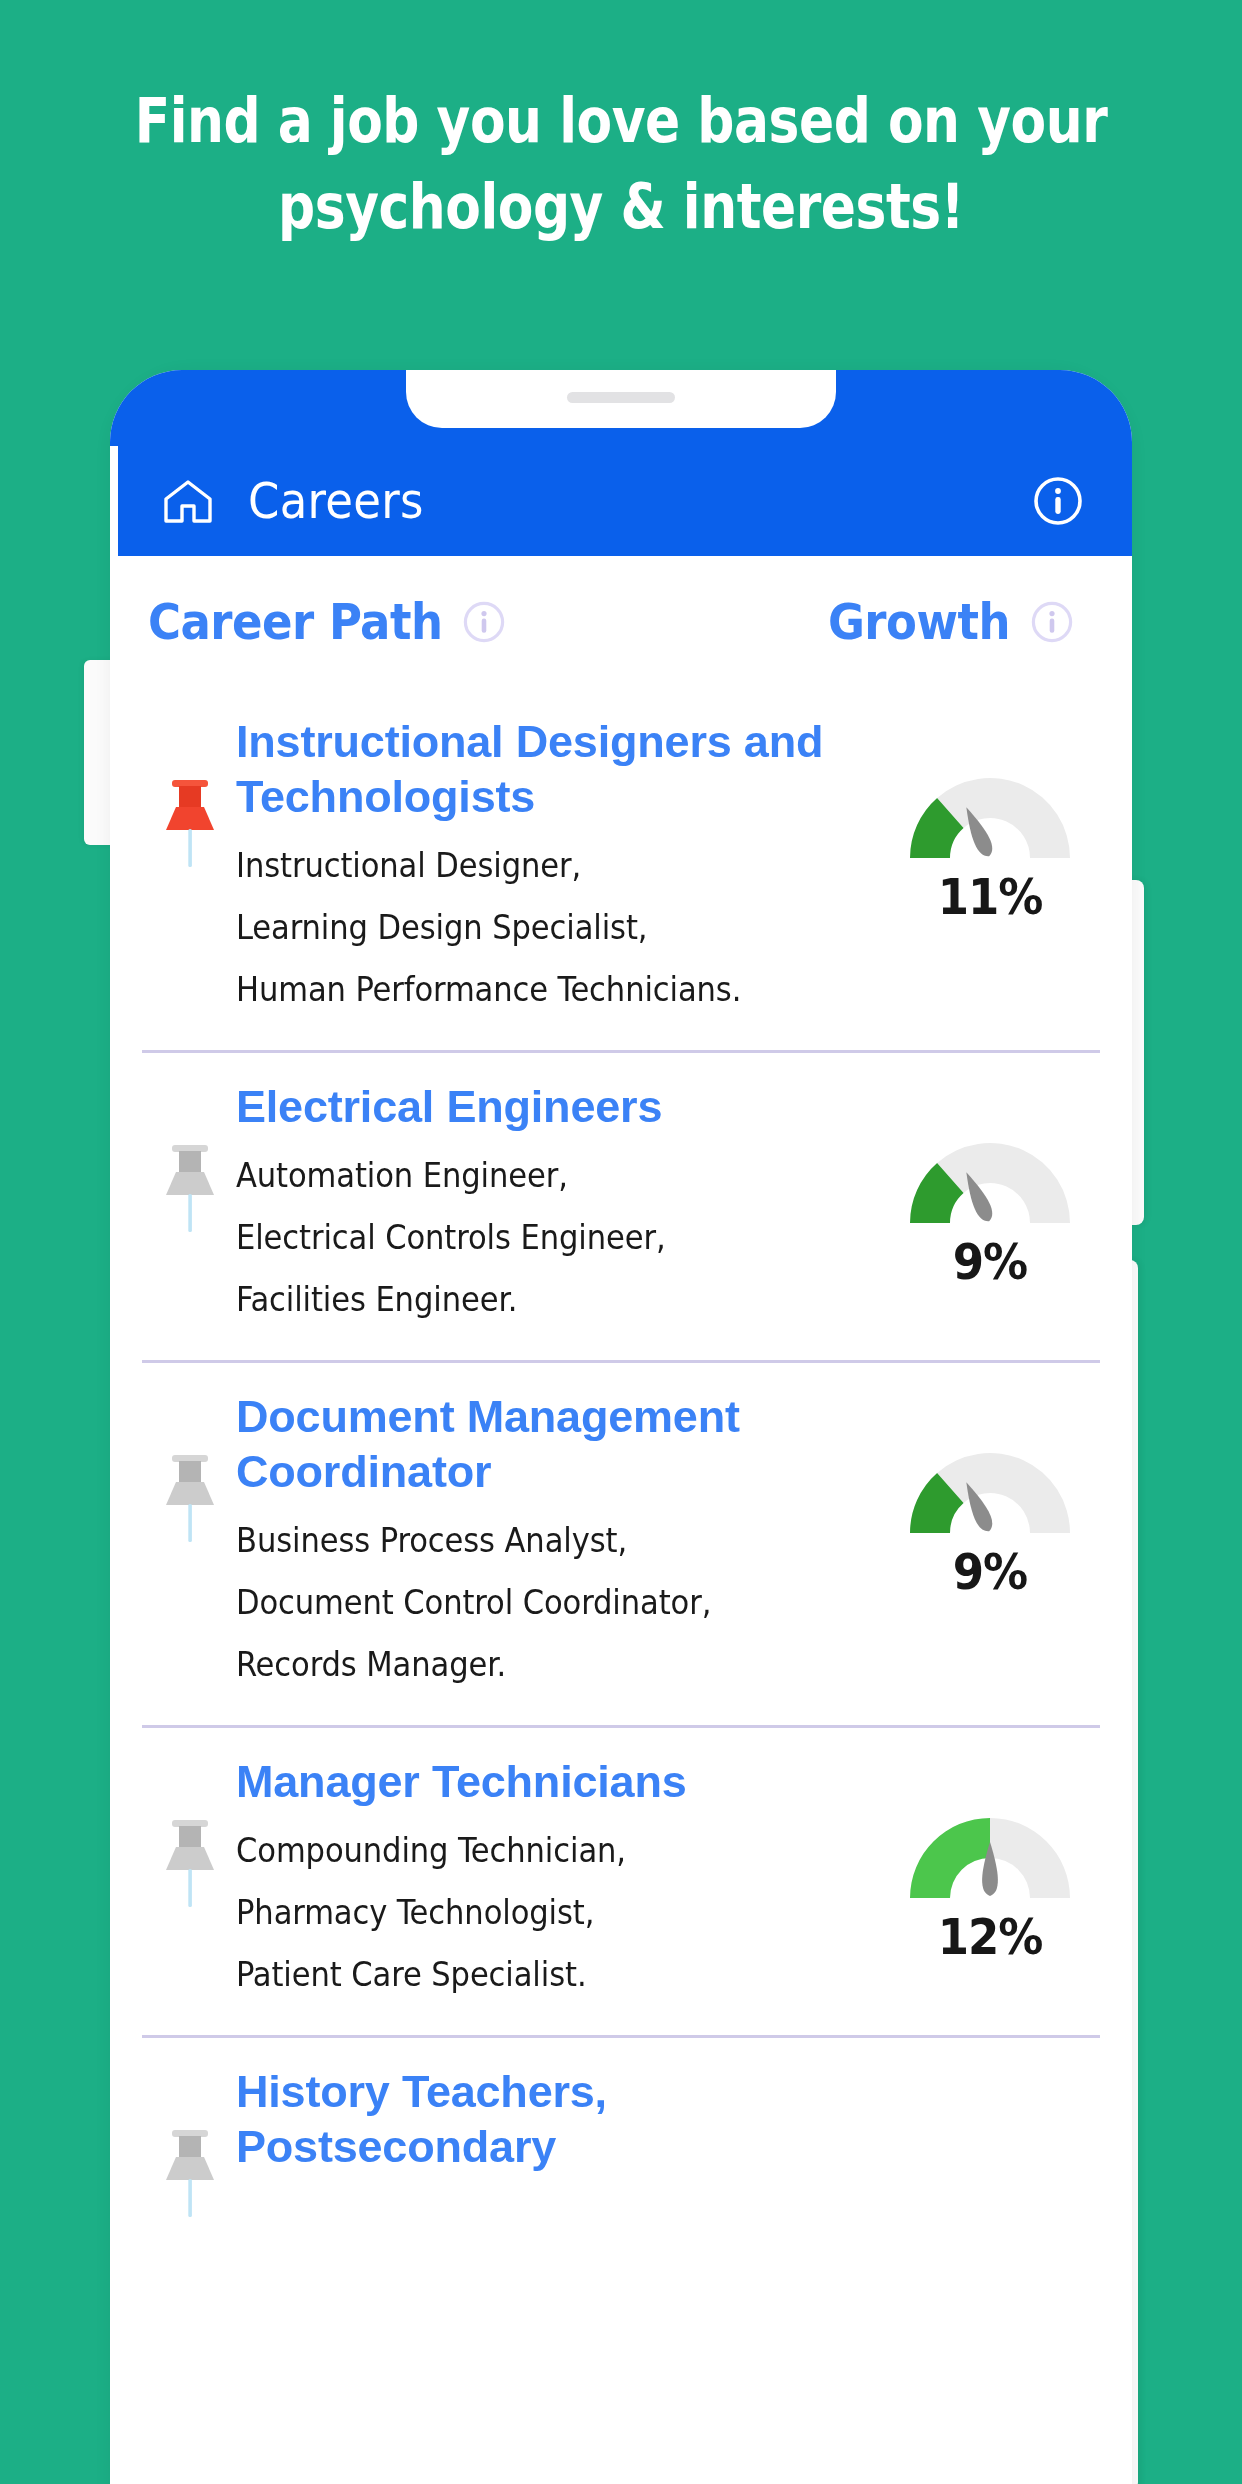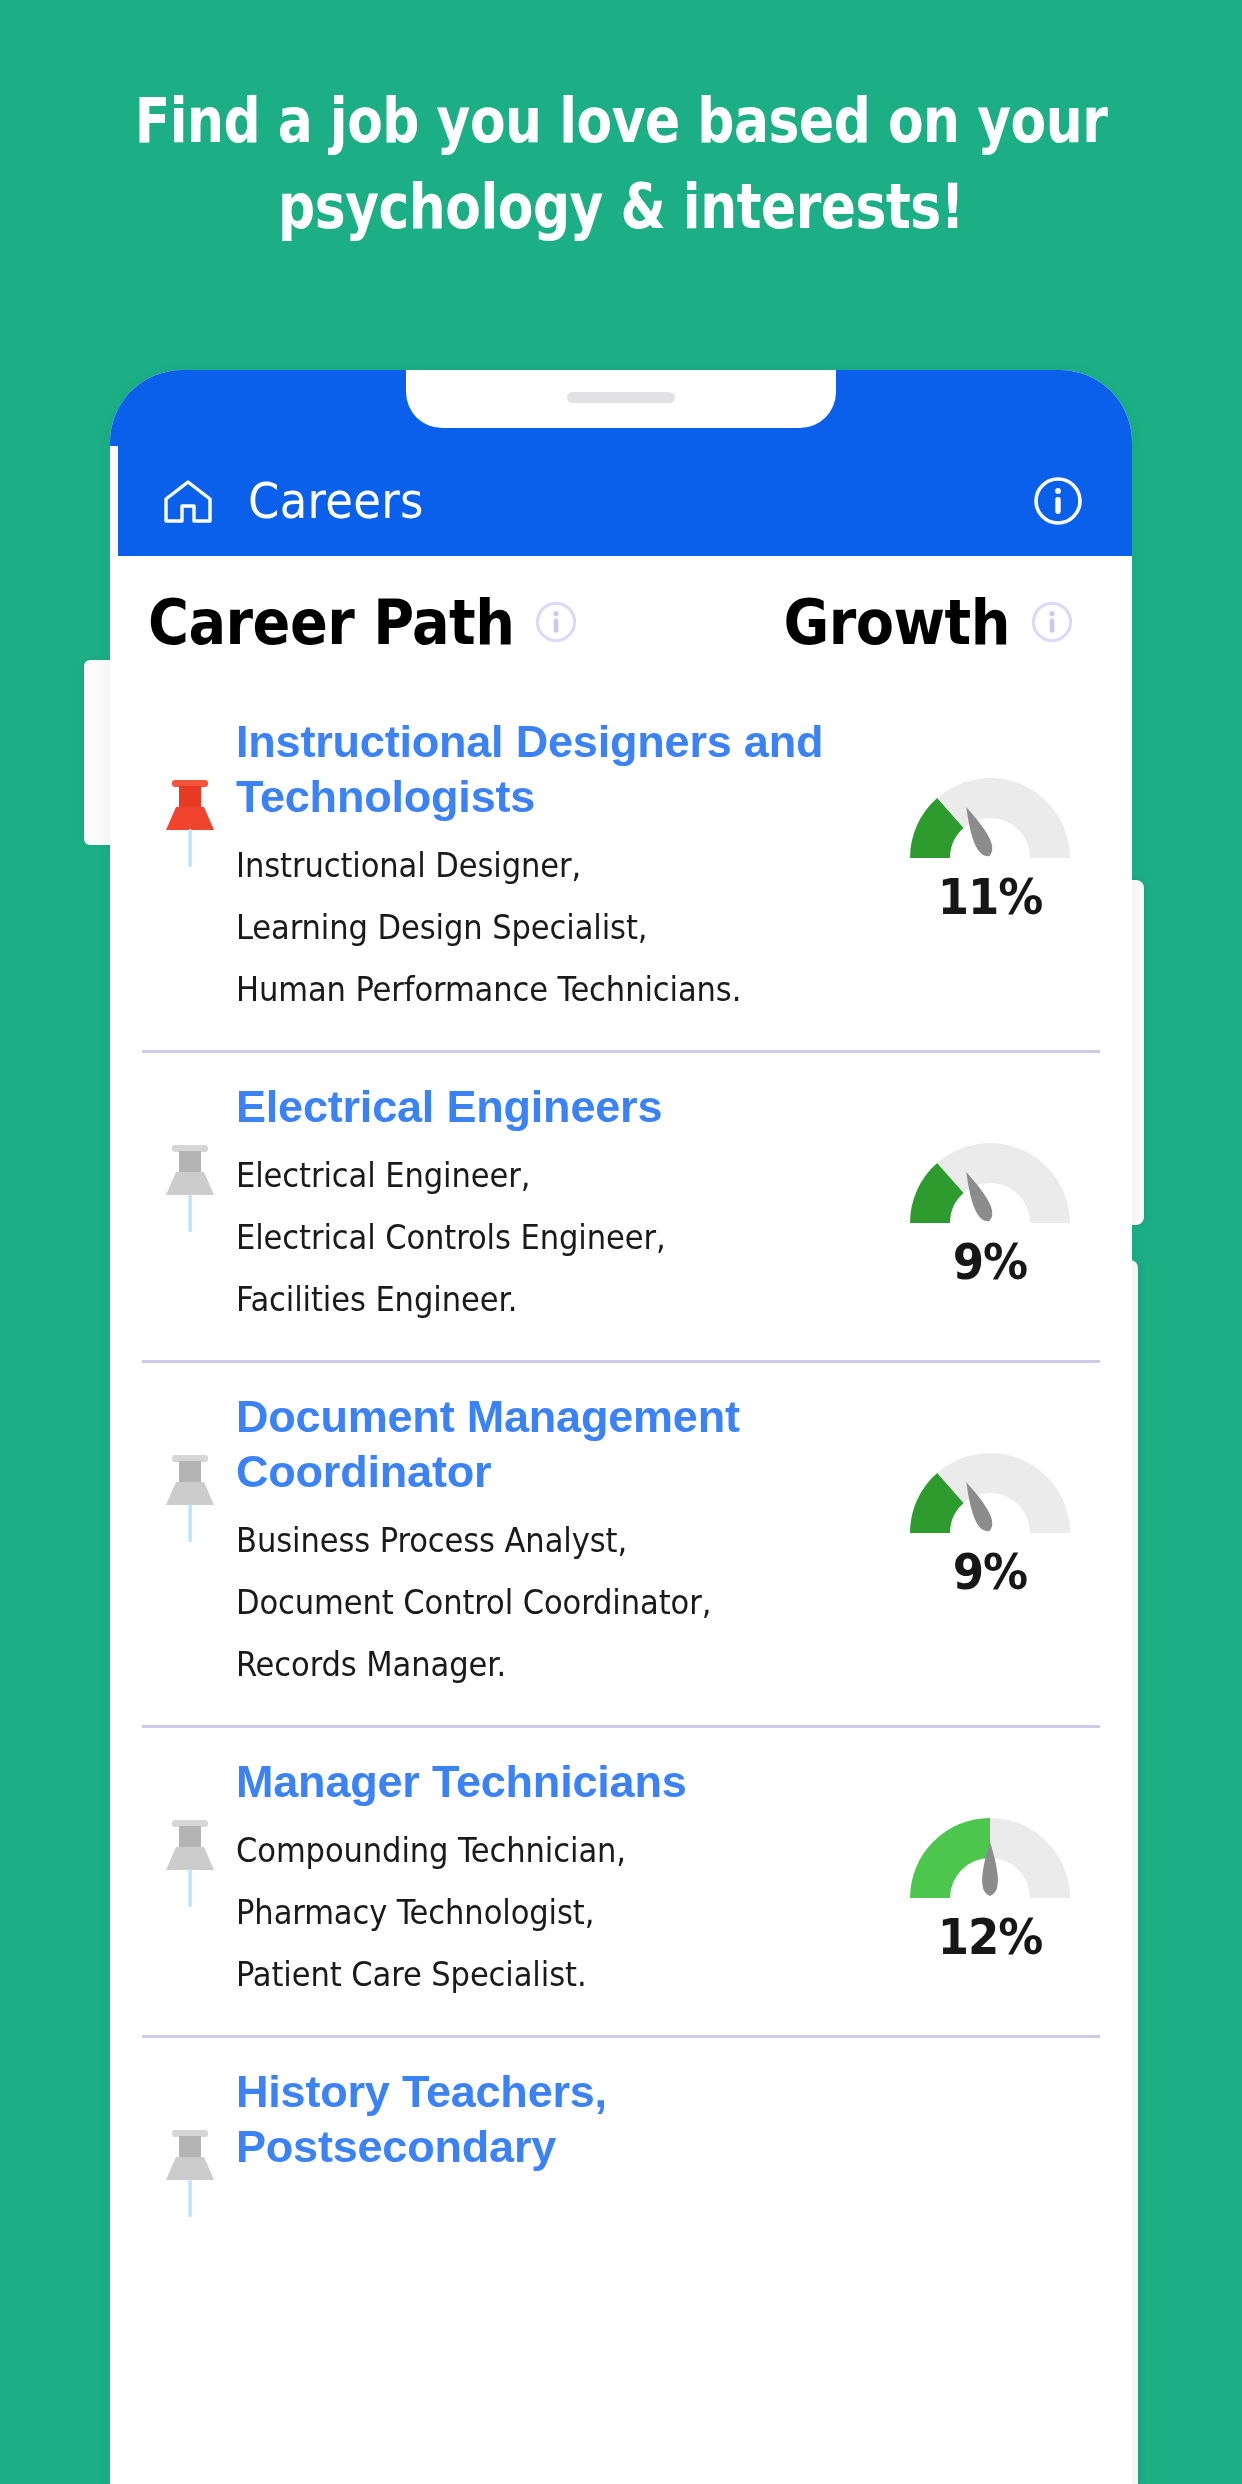--- a/index.html
+++ b/index.html
@@ -148,23 +148,23 @@
   }
   .col-head .path-group,
   .col-head .growth-group {
     display: flex;
     align-items: center;
   }
   .col-head .path-group { flex: 0 0 auto; }
   .col-head .spacer { flex: 1 1 auto; }
   .col-head .growth-group { flex: 0 0 auto; margin-right: 18px; }
   .col-title {
-    font-size: 62px;
+    font-size: 50px;
     font-weight: bold;
-    color: #000000;
+    color: #3b82f6;
     font-family: "DejaVu Sans Condensed", "Liberation Sans Narrow", "Liberation Sans", sans-serif;
     letter-spacing: -0.5px;
   }
   .info-lav { width: 44px; height: 44px; margin-left: 20px; }
 
   
   .list { background: #fff; }
   .row {
     position: relative;
     padding: 0 0 0 0;
@@ -323,21 +323,21 @@
       <div class="pin-col">
         <div class="pin"><svg viewBox="0 0 64 92" width="64" height="92">
     <rect x="14" y="2" width="36" height="7" rx="3" fill="#d6d6d6"></rect>
     <rect x="21" y="8" width="22" height="22" fill="#b4b4b4"></rect>
     <path d="M8 52 L18 29 L46 29 L56 52 Z" fill="#cccccc"></path>
     <rect x="30.3" y="51" width="3.6" height="38" rx="1.6" fill="#bfe4f5"></rect>
   </svg></div>
       </div>
       <div class="text-col">
         <div class="job-title">Electrical Engineers</div>
-        <div class="job-line">Electrical Engineer,</div>
+        <div class="job-line">Automation Engineer,</div>
               <div class="job-line">Electrical Controls Engineer,</div>
               <div class="job-line">Facilities Engineer.</div>
       </div>
       <div class="gauge-col">
         <div class="gauge-wrap">
           <svg viewBox="0 0 168 92" width="168" height="92">
                   <path d="M31.095050774107833,25.991114429563254 A80,80 0 0 1 164,86 L124,86 A40,40 0 0 0 57.547525387053916,55.99555721478163 Z" fill="#ebebeb"></path>
                   <path d="M4,85.99999999999999 A80,80 0 0 1 31.095050774107833,25.991114429563254 L57.547525387053916,55.99555721478163 A40,40 0 0 0 44,86 Z" fill="#2E9B2E"></path>
                   <g transform="rotate(-25 84 86)">
       <path d="M84,30 C94,62 95,80 84,84

